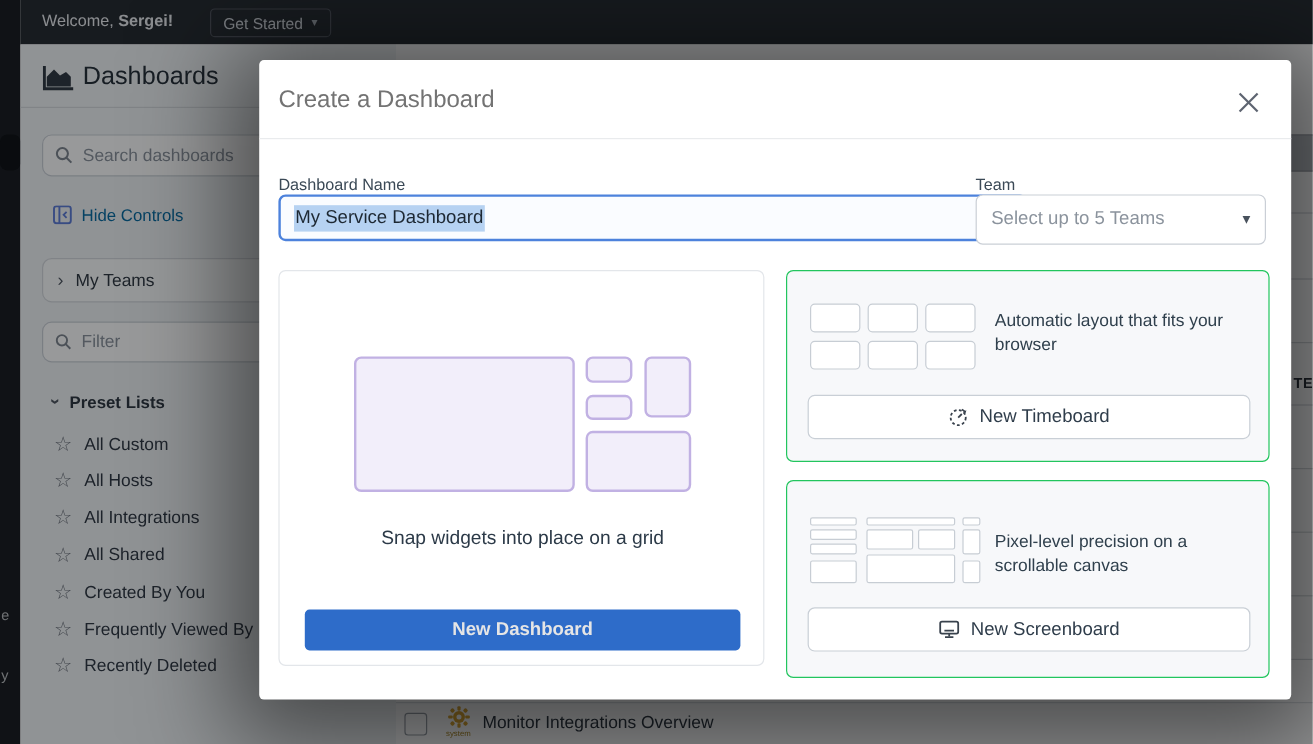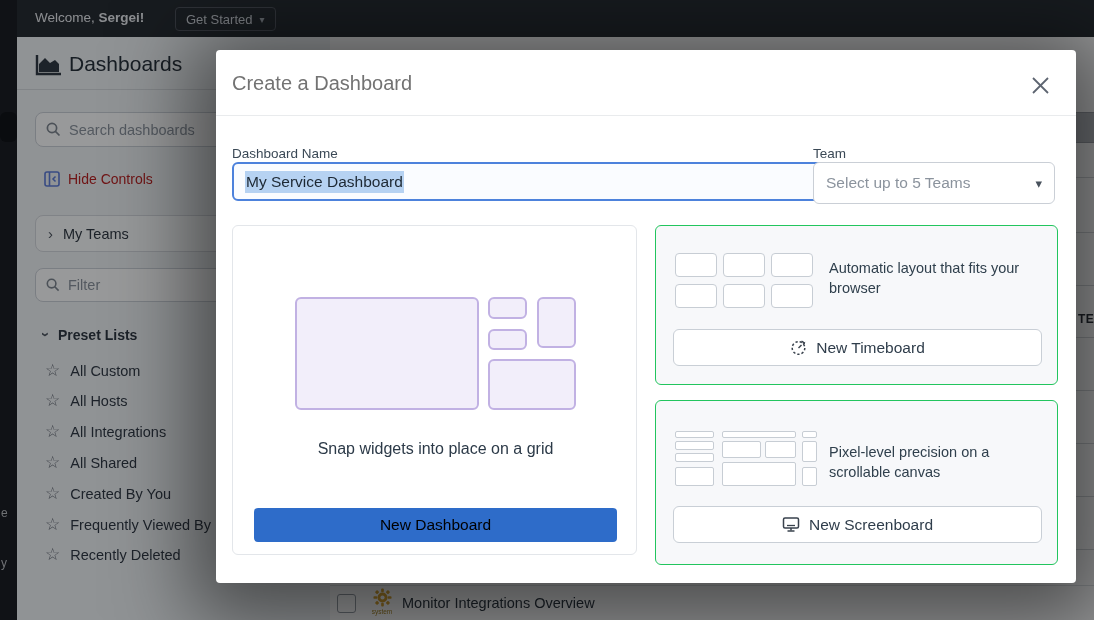--- a/index.html
+++ b/index.html
@@ -23,21 +23,21 @@
 
   .sidebar { position:absolute; left:17px; top:37px; width:313px; height:583px; background:#f2f4f6; z-index:1; }
   .sb-header { position:absolute; left:0; top:0; width:313px; height:53px; border-bottom:1px solid #d8dbdf; }
   .sb-title { position:absolute; left:52px; top:15px; font-size:21px; color:#222b35; font-weight:500; }
   .sb-title-icon { position:absolute; left:18px; top:17px; }
   .sb-input { position:absolute; left:18px; width:277px; background:#fff; border:1px solid #ccd1d8; border-radius:8px;
               display:flex; align-items:center; gap:8px; padding:11px 10px; color:#8a929c; font-size:14.5px; }
   .sb-search { top:75px; height:35px; }
   .sb-filter { top:231px; height:34px; }
   .hide-controls { position:absolute; left:27px; top:134px; display:flex; align-items:center; gap:8px;
-                   color:#b91c1c; font-size:14px; font-weight:500; }
+                   color:#0369a1; font-size:14px; font-weight:500; }
   .my-teams { position:absolute; left:18px; top:178px; width:277px; height:37px; background:#fcfdfd; border:1px solid #d6dade;
               border-radius:8px; display:flex; align-items:center; gap:10px; padding:0 12px; font-size:14.5px; color:#2b343e; font-weight:500; }
   .chev { display:inline-block; color:#4a525c; font-size:15px; line-height:1; }
   .chev.down { transform:rotate(90deg); }
   .preset-header { position:absolute; left:27px; top:290px; display:flex; align-items:flex-start; gap:9px;
                    font-size:14px; font-weight:bold; color:#2a333d; }
   .preset-item { position:absolute; left:28px; display:flex; align-items:center; gap:10px; font-size:14.5px; color:#2c3540; }
   .star { color:#6b727b; font-size:17px; line-height:1; }
 
   .main { position:absolute; left:330px; top:37px; width:764px; height:583px; background:#ffffff; z-index:1; }
@@ -74,21 +74,21 @@
   .grid-card { left:16px; top:175px; width:405px; height:330px; background:#fff; border:1px solid #e3e6ea; }
   .illu { position:absolute; left:62px; top:71px; width:281px; height:113px; }
   .illu div { position:absolute; background:#f2eefa; border:2px solid #c1b1e3; border-radius:6px; }
   .illu .big   { left:0;   top:0;  width:184px; height:113px; }
   .illu .s1    { left:193px; top:0;  width:39px; height:22px; }
   .illu .s2    { left:193px; top:32px; width:39px; height:21px; }
   .illu .tall  { left:242px; top:0;  width:39px; height:51px; }
   .illu .wide  { left:193px; top:62px; width:88px; height:51px; }
   .grid-caption { position:absolute; left:0; top:214px; width:405px; text-align:center; font-size:16px; color:#2c3a48; }
   .new-dashboard-btn { position:absolute; left:21px; top:282px; width:363px; height:34px; background:#2e6cc9; border:none;
-                       border-radius:4px; color:#000000; font-weight:normal; font-size:15.5px; cursor:pointer;
+                       border-radius:4px; color:#e5e5e5; font-weight:bold; font-size:15.5px; cursor:pointer;
                        display:flex; align-items:center; justify-content:center; font-family:inherit; }
 
   .right-card { left:439px; width:403px; background:#f7f8fa; border:1px solid #22c55e; }
   .timeboard-card { top:175px; height:160px; }
   .screenboard-card { top:350px; height:165px; }
   .minigrid { position:absolute; left:19px; top:27px; display:grid; grid-template-columns:repeat(3,42px);
               grid-template-rows:24px 24px; gap:7px 6px; }
   .minigrid div { background:#fff; border:1px solid #c7cdd4; border-radius:4px; }
   .card-desc { position:absolute; left:173px; width:212px; font-size:14.5px; color:#30404d; line-height:1.35; }
   .timeboard-card .card-desc { top:33px; }

